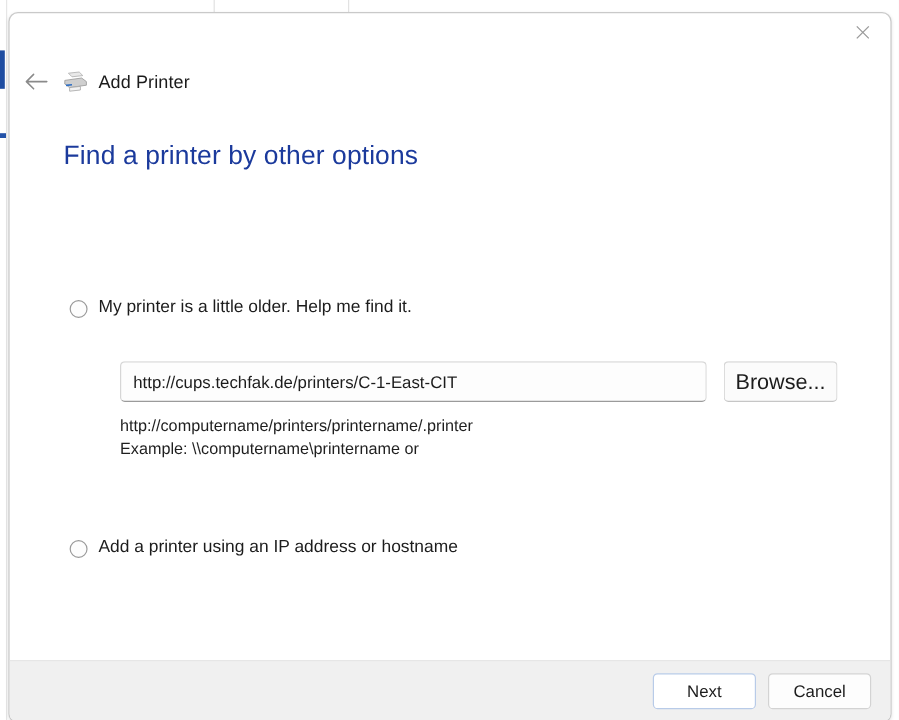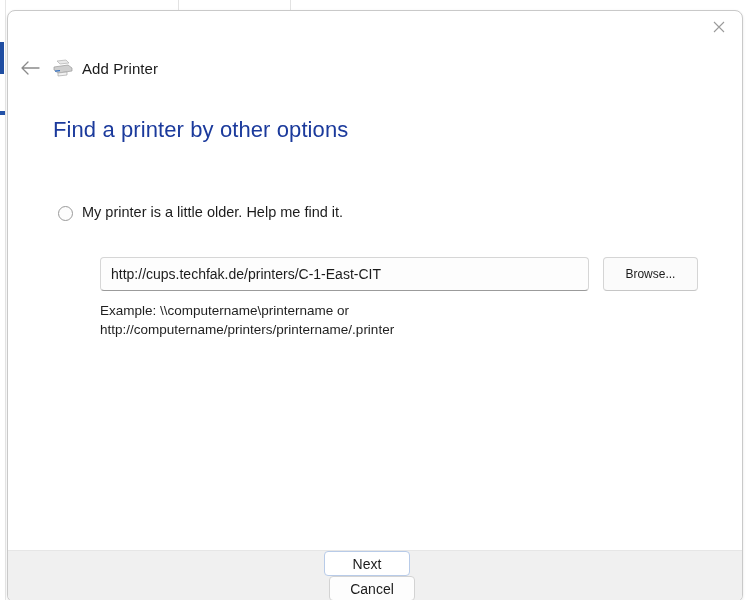--- a/index.html
+++ b/index.html
@@ -133,20 +133,21 @@
     position: absolute;
     left: 50px;
     top: 110px;
     width: 640px;
   }
 
   .opt-row {
     display: flex;
     align-items: flex-end;
     cursor: default;
+    margin-top: 44px;
   }
 
   .radio {
     width: 15px;
     height: 15px;
     border-radius: 50%;
     border: 1px solid #9a9a9a;
     background: #fdfdfd;
     flex: 0 0 auto;
     margin-top: 2px;
@@ -200,21 +201,21 @@
   }
   .browse-btn {
     margin-left: 14px;
     width: 101px;
     height: 34px;
     border: 1px solid #d5d5d5;
     border-bottom-color: #c6c6c6;
     border-radius: 4px;
     background: #fbfbfb;
     font-family: "Liberation Sans", sans-serif;
-    font-size: 12px;
+    font-size: 18px;
     color: #1c1c1c;
     cursor: default;
   }
 
   .example {
     margin-left: 42px;
     margin-top: 10px;
     font-size: 13.5px;
     line-height: 19px;
     color: #1f1f1f;
@@ -226,21 +227,20 @@
     left: 0;
     bottom: 0;
     width: 100%;
     height: 51px;
     background: #f0f0f0;
     border-top: 1px solid #e6e6e6;
     display: flex;
     align-items: center;
     justify-content: flex-end;
     padding-right: 16px;
-    flex-direction: column;
   }
   .btn {
     height: 30px;
     min-width: 86px;
     border-radius: 4px;
     font-family: "Liberation Sans", sans-serif;
     font-size: 14px;
     color: #1c1c1c;
     background: #fdfdfd;
     border: 1px solid #d3d3d3;
@@ -307,26 +307,30 @@
 
       <div class="gap-a"></div>
 
 
       <div class="name-row">
         <input class="name-input" type="text" value="http://cups.techfak.de/printers/C-1-East-CIT" style="">
         <button class="browse-btn">Browse...</button>
       </div>
 
       <div class="example">
+        <div>http://computername/printers/printername/.printer</div>
         <div>Example: \\computername\printername or</div>
-        <div>http://computername/printers/printername/.printer</div>
       </div>
 
       <div class="gap-b"></div>
 
+      <div class="opt-row">
+        <span class="radio"></span>
+        <span class="opt-label">Add a printer using an IP address or hostname</span>
+      </div>
 
       <div class="gap-a"></div>
 
 
       <div class="gap-a"></div>
 
 
     </div>
   </div>
 

